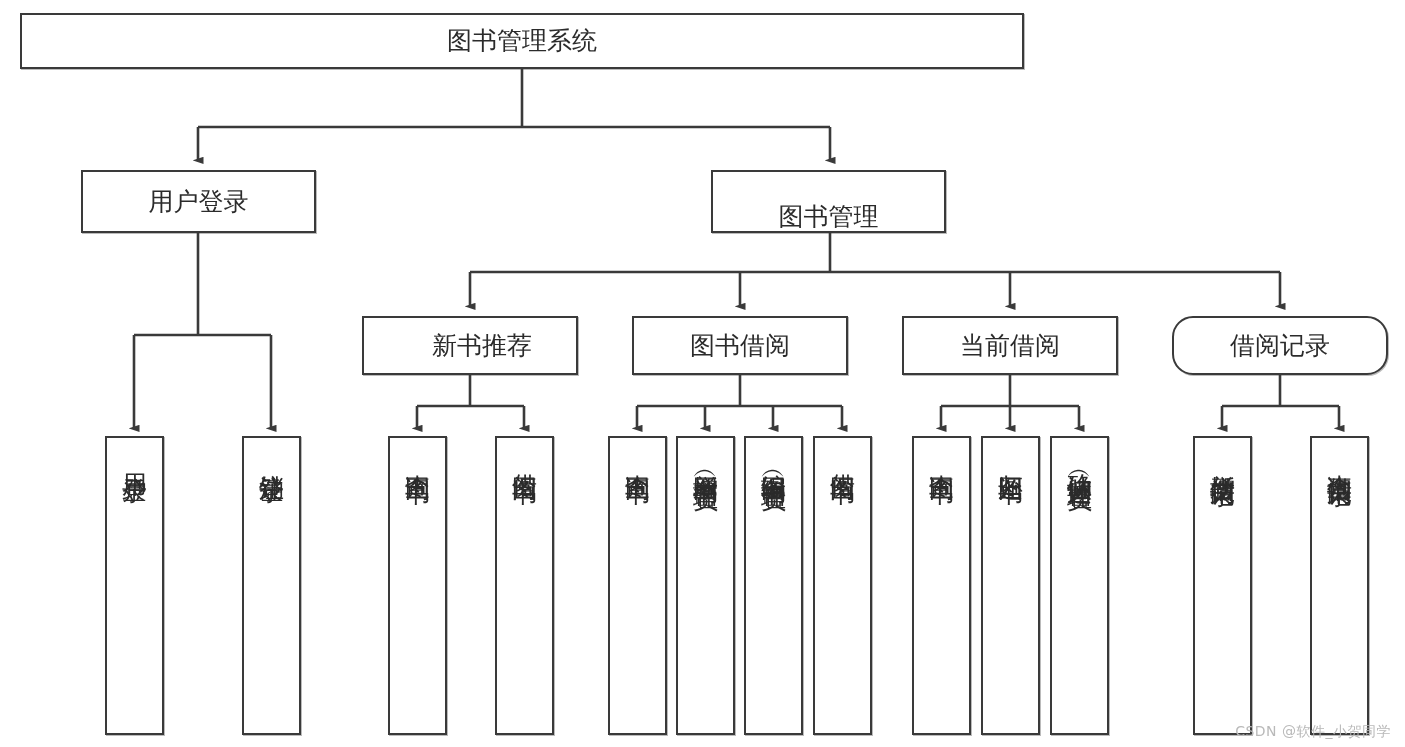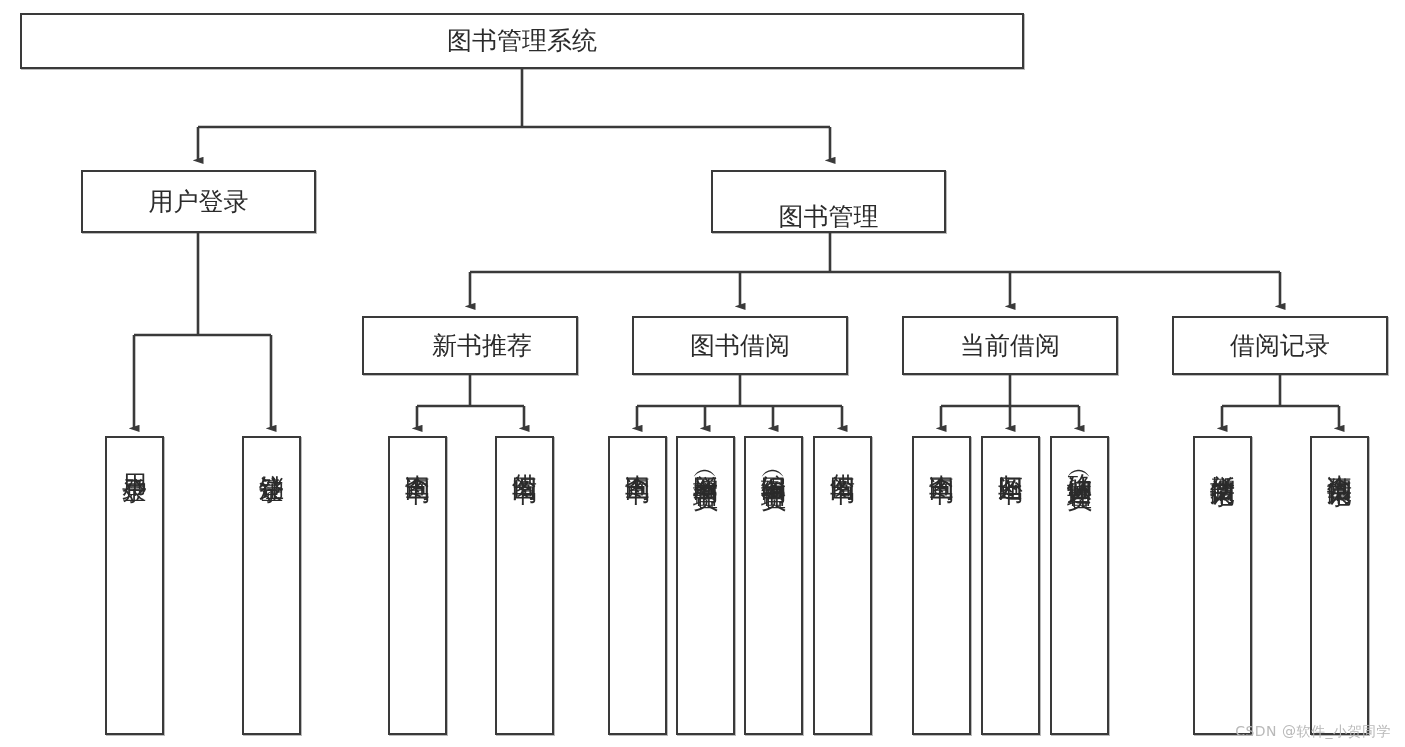--- a/index.html
+++ b/index.html
@@ -141,21 +141,21 @@
   </div>
 
   <div class="node horizontal" style="left:632px; top:316px; width:216px; height:59px;">
     <span class="node-label">图书借阅</span>
   </div>
 
   <div class="node horizontal" style="left:902px; top:316px; width:216px; height:59px;">
     <span class="node-label">当前借阅</span>
   </div>
 
-  <div class="node horizontal" style="left:1172px; top:316px; width:216px; height:59px;">
+  <div class="node horizontal" style="left:1172px; top:316px; width:216px; height:59px;border-radius:21px;">
     <span class="node-label">借阅记录</span>
   </div>
 
   <div class="node vertical" style="left:105px; top:436px; width:59px; height:299px;">
     <span class="node-label">用户登录</span>
   </div>
 
   <div class="node vertical" style="left:242px; top:436px; width:59px; height:299px;">
     <span class="node-label">注销登录</span>
   </div>

